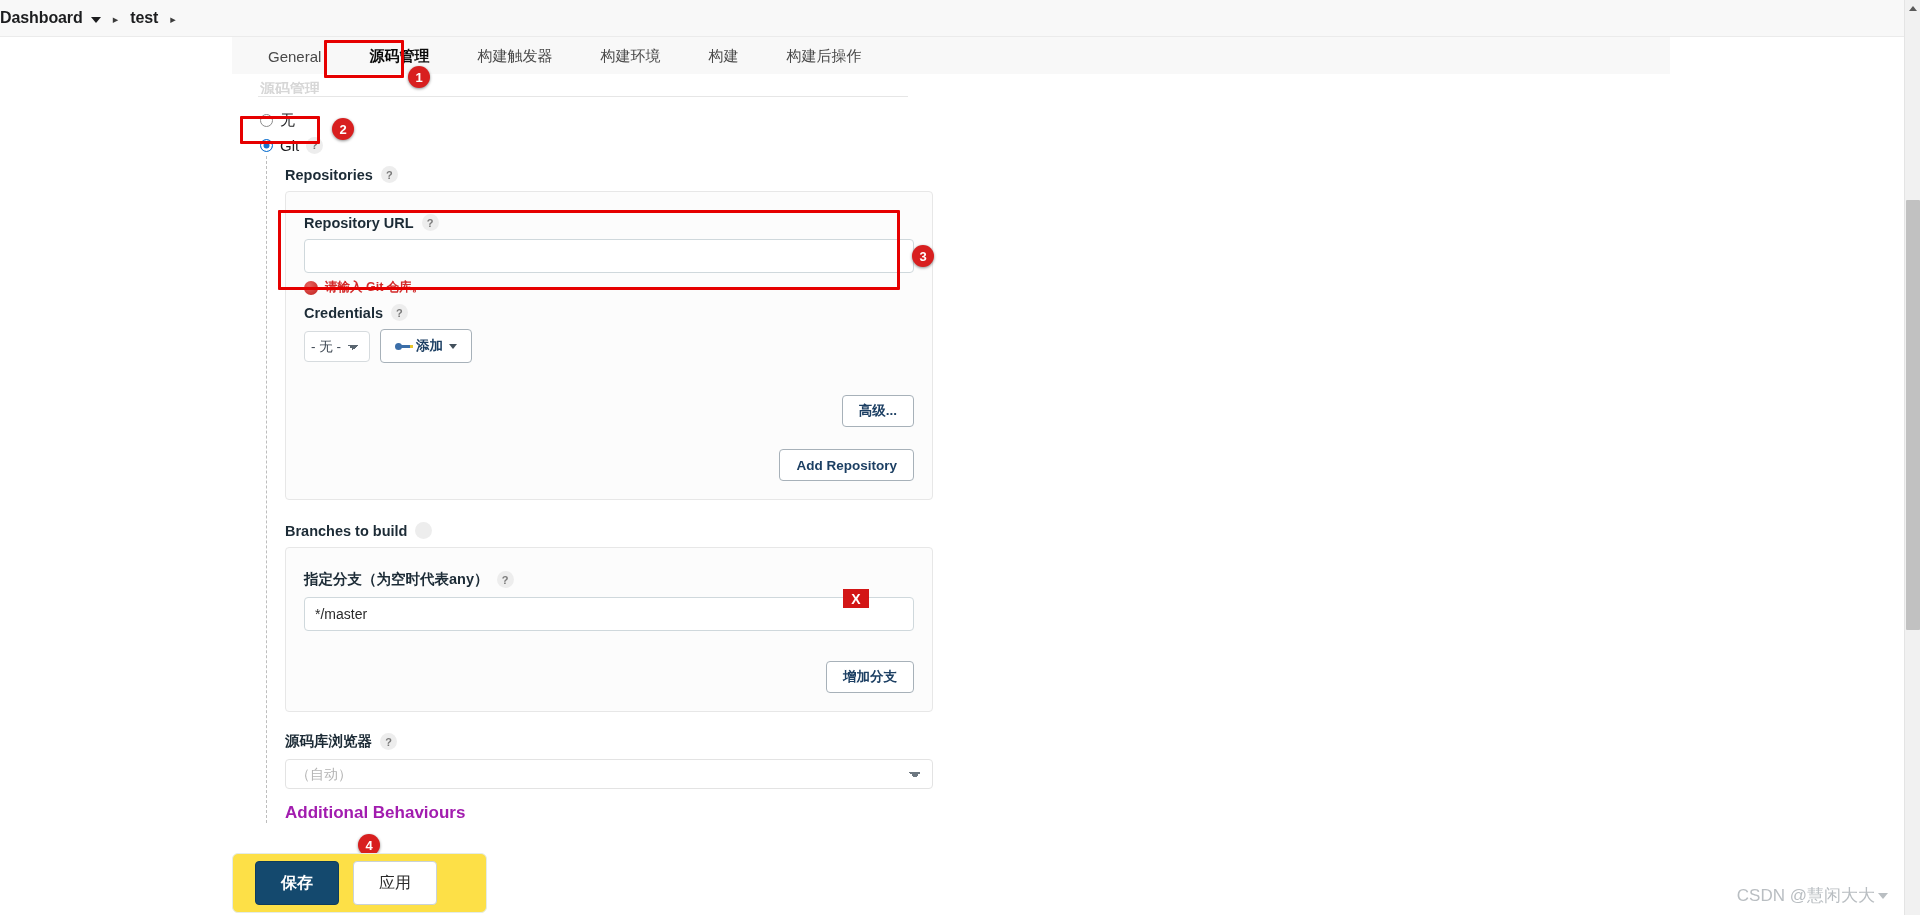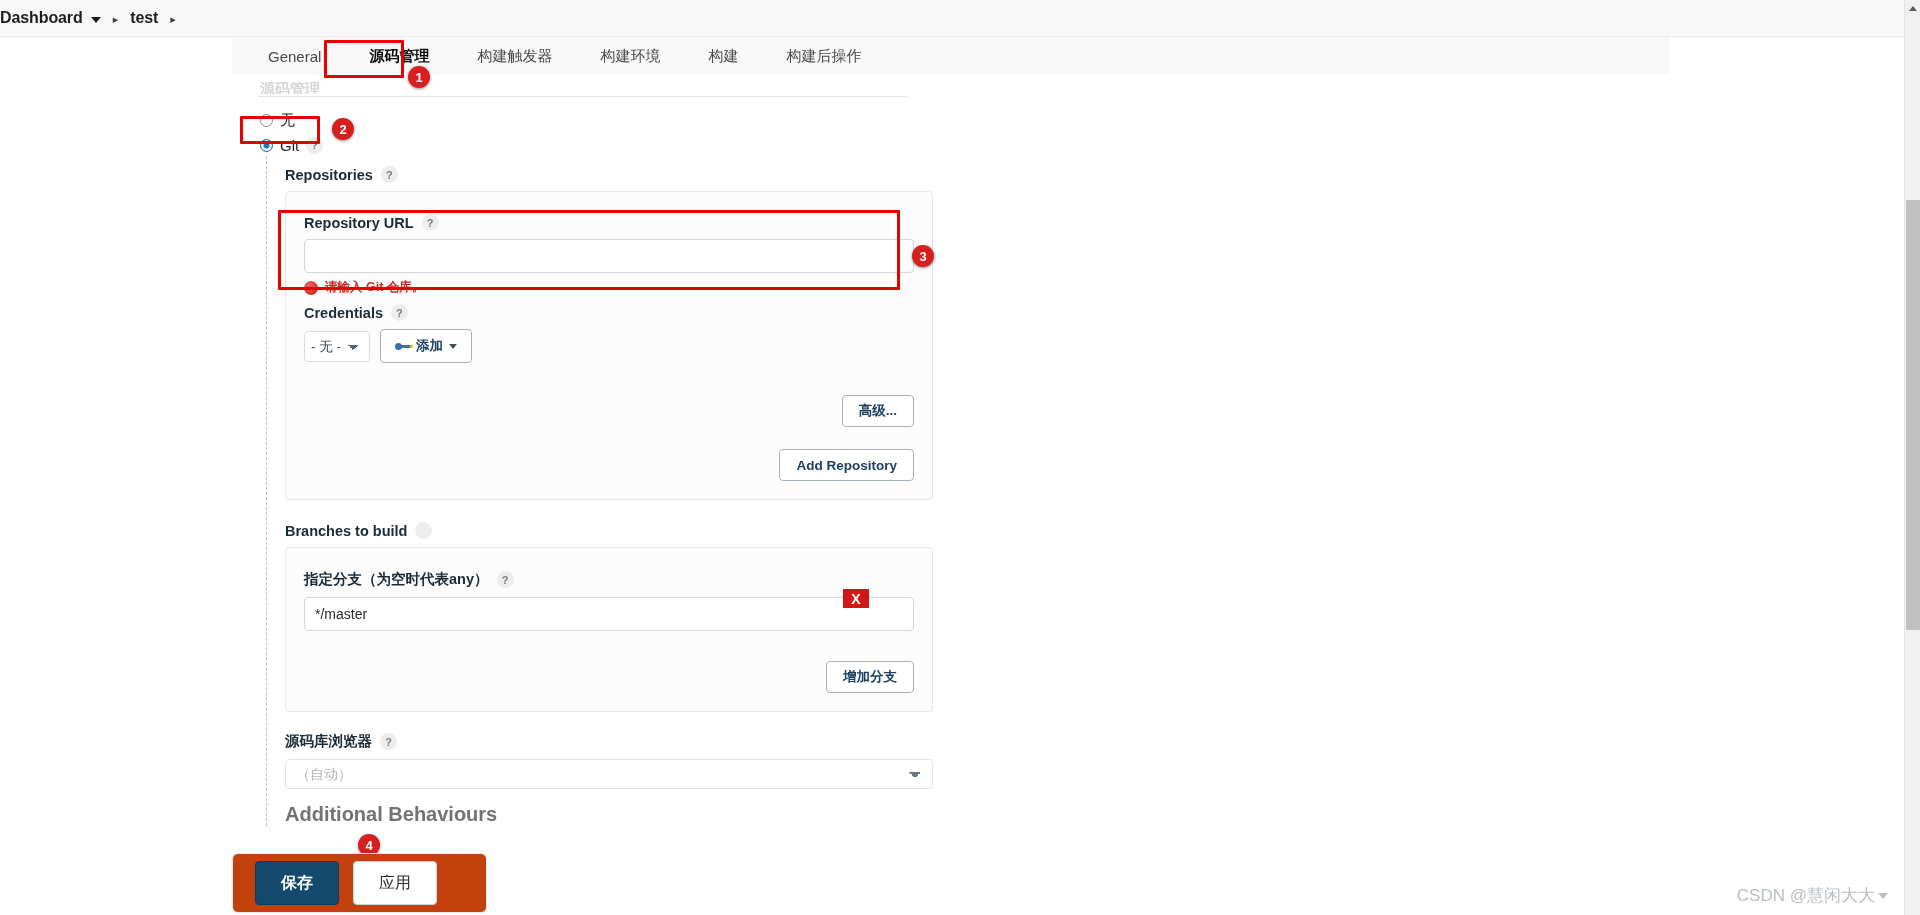--- a/index.html
+++ b/index.html
@@ -296,32 +296,32 @@
     -webkit-appearance: none; appearance: none;
     background-image:
       linear-gradient(45deg, transparent 50%, #6d7780 50%),
       linear-gradient(135deg, #6d7780 50%, transparent 50%);
     background-position: calc(100% - 17px) 12px, calc(100% - 11px) 12px;
     background-size: 6px 6px, 6px 6px;
     background-repeat: no-repeat;
   }
 
   .ghost-heading {
-    font-size: 20px;
-    font-weight: bold;
-    color: #737373;
+    font-size: 17px;
+    font-weight: bold;
+    color: #a21caf;
     margin-top: 14px;
   }
 
   
   .savebar {
     position: absolute;
     left: 232px; top: 853px;
     width: 255px; height: 60px;
-    background: #c2410c;
+    background: #fde047;
     border: 1px solid #e4ece7;
     border-radius: 6px;
     display: flex;
     align-items: center;
     gap: 14px;
     padding-left: 22px;
     z-index: 40;
   }
   .btn-primary {
     background: #14496e;

